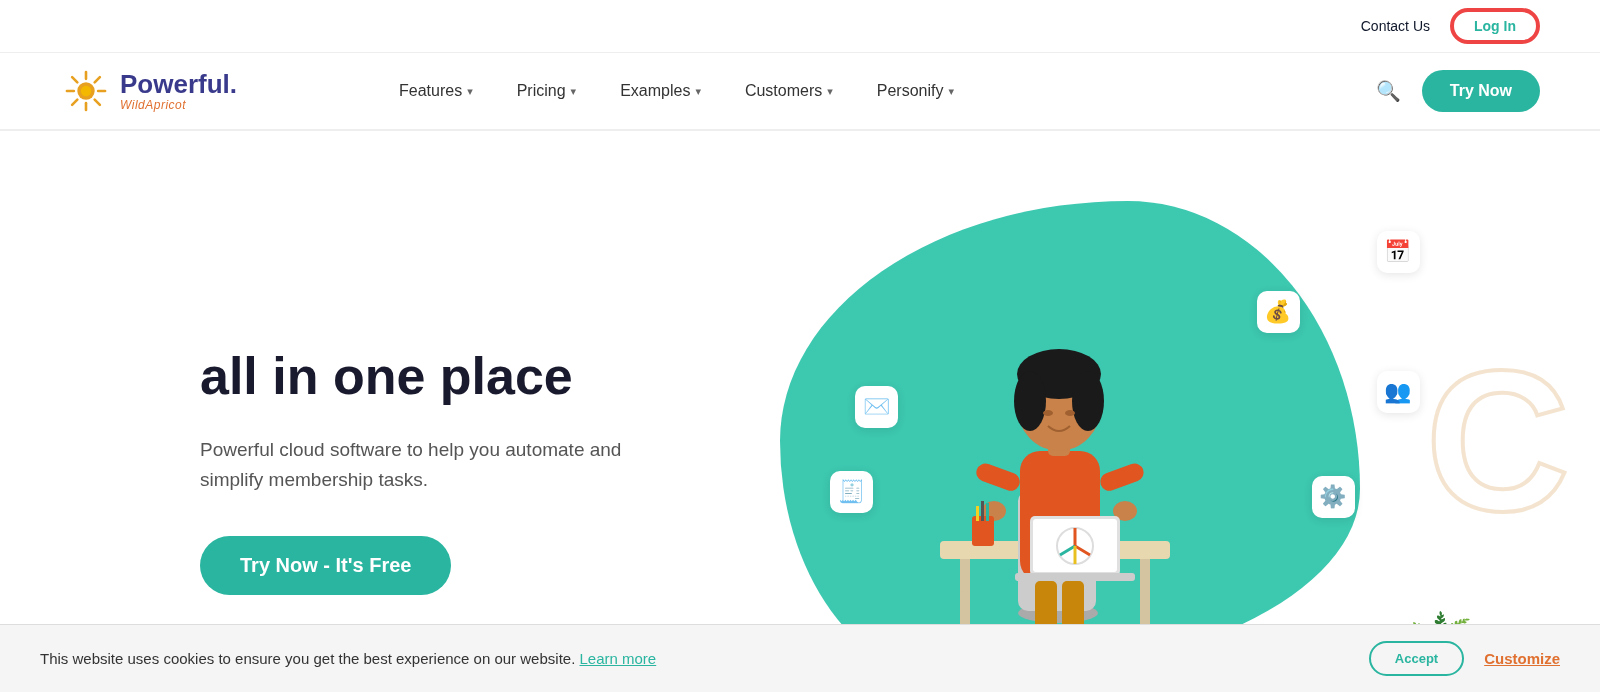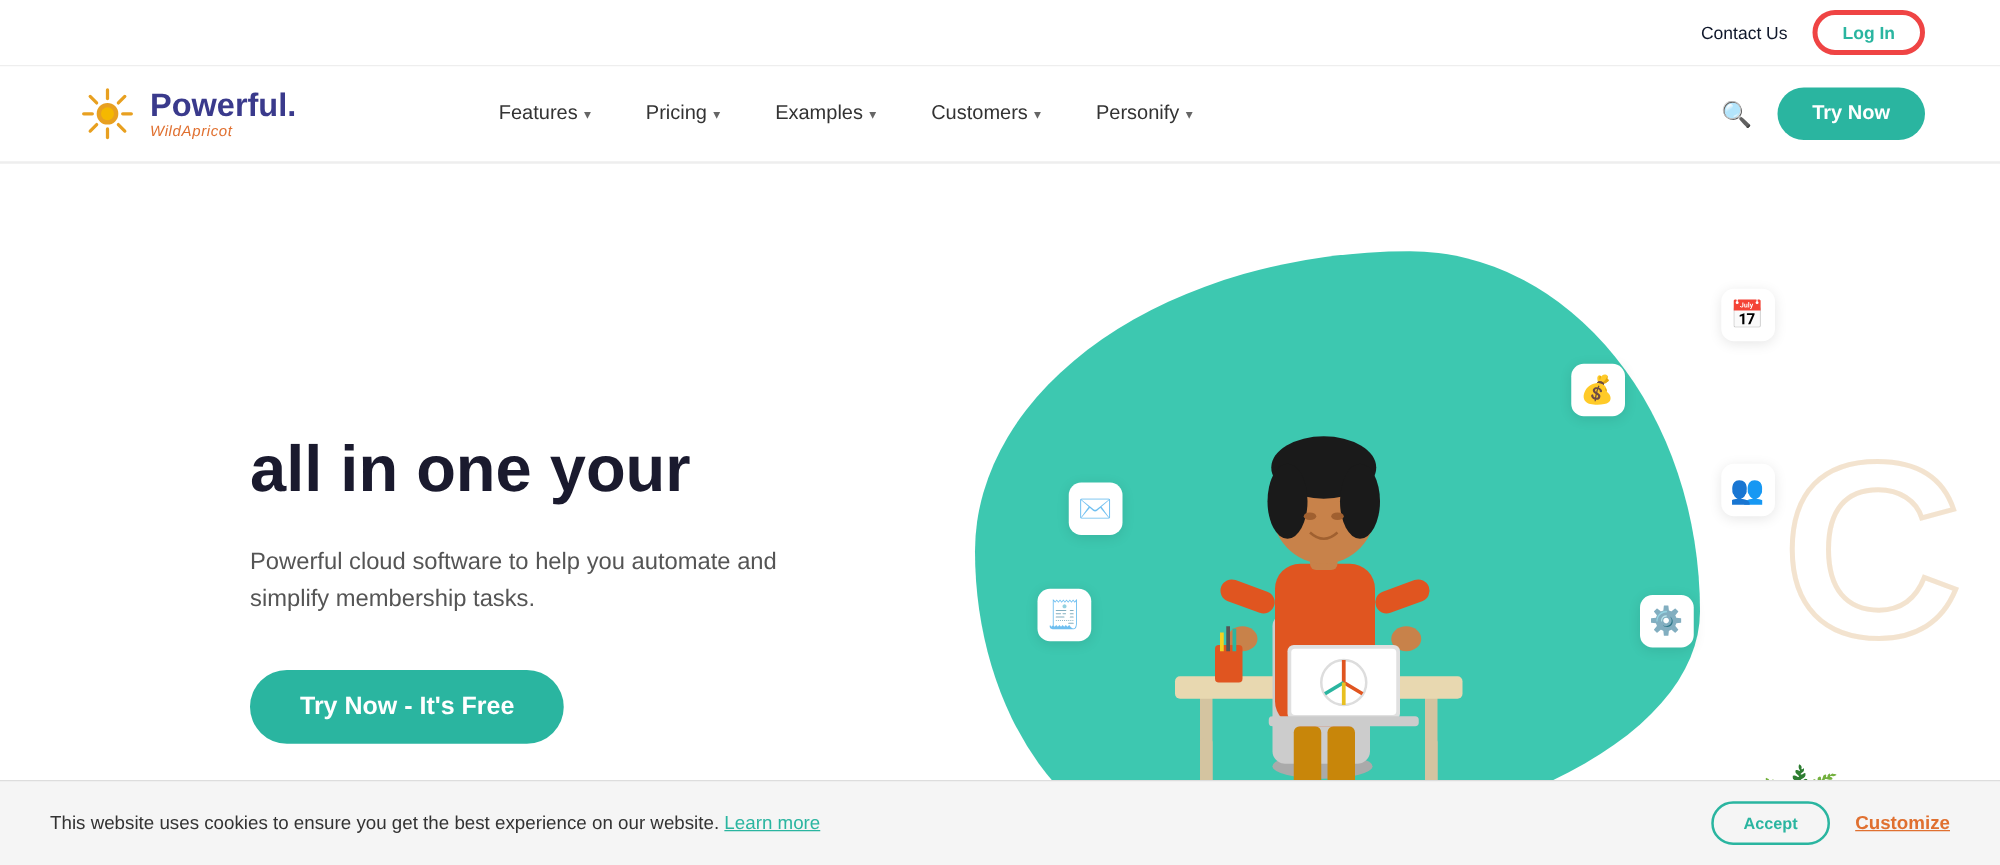--- a/index.html
+++ b/index.html
@@ -302,21 +302,21 @@
   <div class="nav-right">
     <span class="search-icon">🔍</span>
     <button class="try-now-btn">Try Now</button>
   </div>
 </nav>
 
 <section class="hero">
   <div class="hero-text">
     <h1 class="hero-title">
       <br>
-      <span>all in one your</span>
+      <span>all in one place</span>
     </h1>
     <p class="hero-subtitle">Powerful cloud software to help you automate and simplify membership tasks.</p>
     <button class="hero-cta">Try Now - It's Free</button>
   </div>
 
   <div class="hero-illustration">
 
     <div class="blob"></div>
 
     <div class="float-icon fi-calendar">📅</div>

